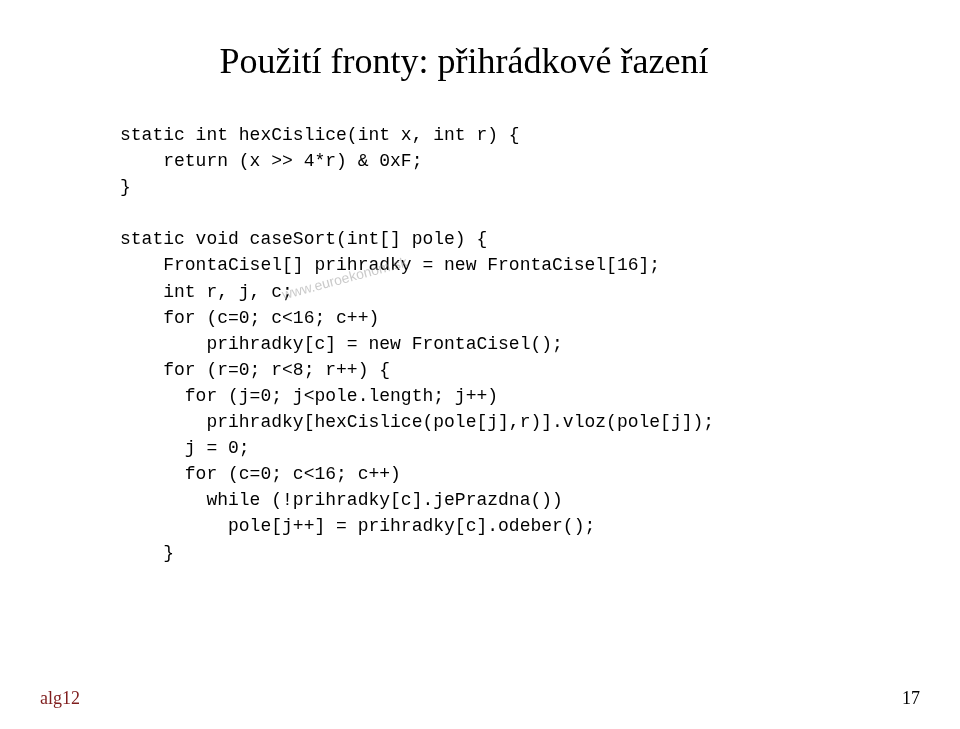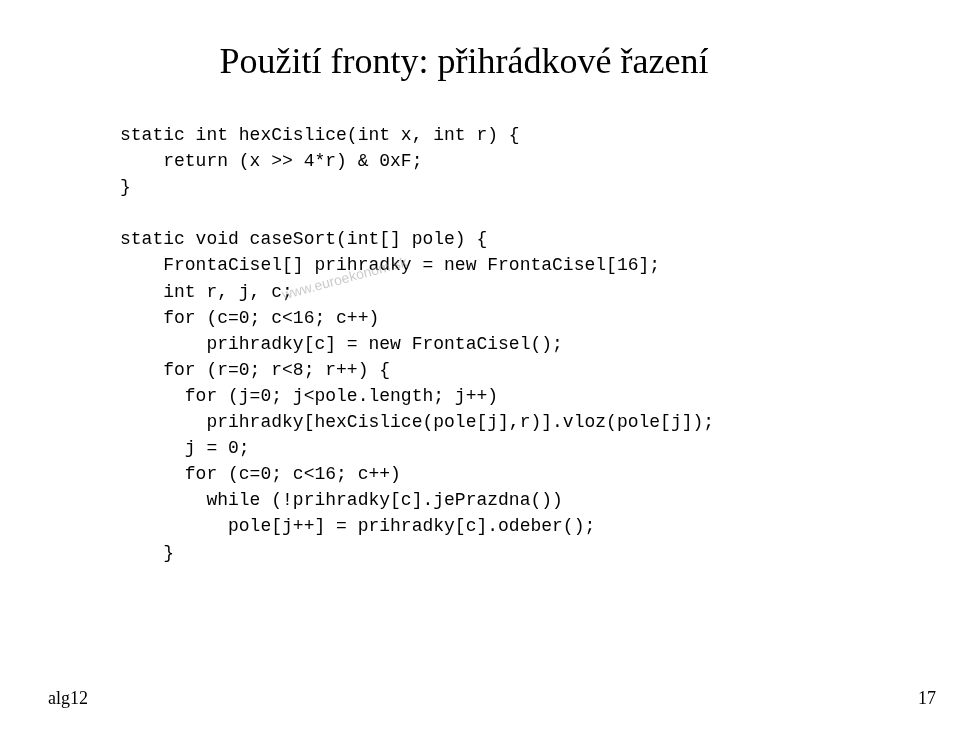--- a/index.html
+++ b/index.html
@@ -43,28 +43,27 @@
       white-space: pre;
       margin-left: 60px;
     }
 
     .footer-left {
       position: absolute;
       bottom: 20px;
       left: 40px;
       font-family: 'Times New Roman', Times, serif;
       font-size: 18px;
-      color: #000000;
-      margin-left: 8px;
+      color: #7f1d1d;
     }
 
     .footer-right {
       position: absolute;
       bottom: 20px;
-      right: 24px;
+      right: 40px;
       font-family: 'Times New Roman', Times, serif;
       font-size: 18px;
       color: #000000;
     }
 
     .watermark {
       position: absolute;
       top: 270px;
       left: 280px;
       font-size: 14px;

